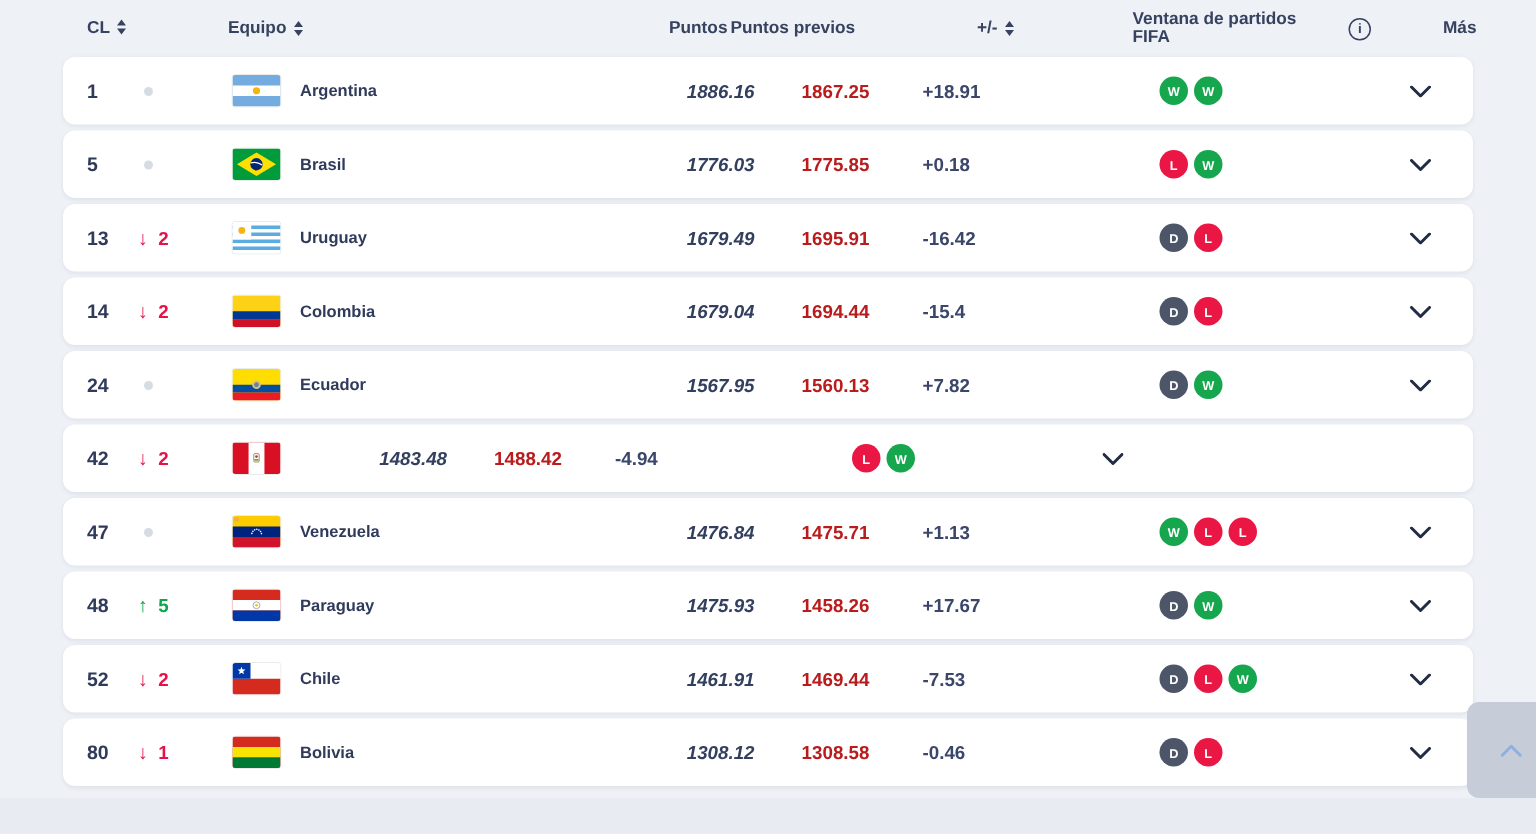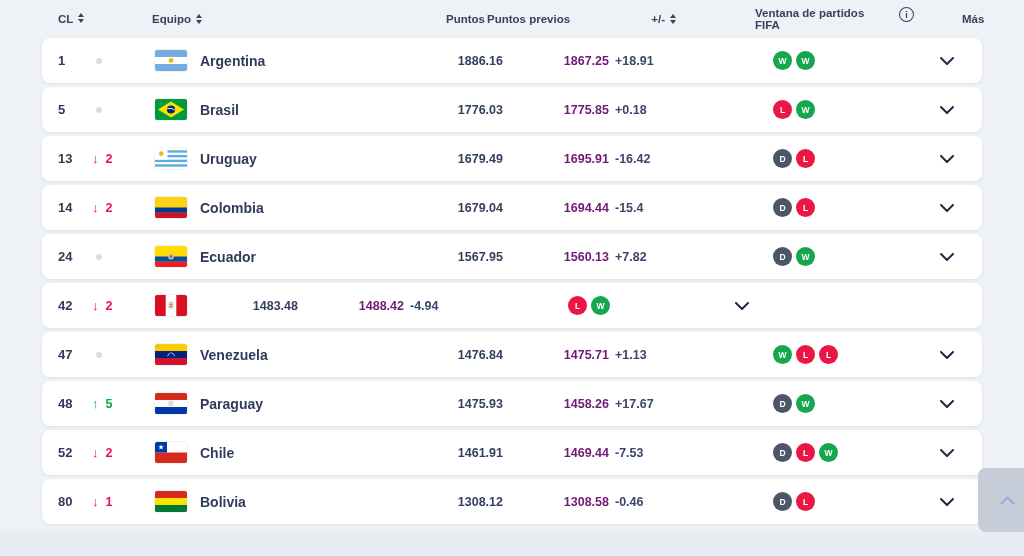--- a/index.html
+++ b/index.html
@@ -16,21 +16,21 @@
 
   
   .thead{ display:flex; align-items:center; height:38px; padding:0 20px 0 16px;
           font-size:11.5px; font-weight:700; color:#36425f; }
   .th-rank{ width:30px; display:flex; align-items:flex-start; }
   .th-move{ width:64px; }
   .th-team{ flex:1; display:flex; align-items:center;text-align:right; }
   .th-points{ width:100px; text-align:right; padding-right:2px; }
   .th-prev{ width:110px; text-align:left; padding-right:6px; }
   .th-diff{ width:85px; display:flex; justify-content:flex-end; align-items:center; padding-right:6px; }
-  .th-window{ width:232px; padding-left:73px; display:flex; align-items:flex-start; }
+  .th-window{ width:232px; padding-left:73px; display:flex; align-items:center; }
   .th-more{ width:30px; text-align:right;padding-left:48px; }
 
   .sort{ display:inline-flex; flex-direction:column; gap:2px; margin-left:5px; }
   .sort b{ display:block; width:0; height:0; border-left:3.5px solid transparent; border-right:3.5px solid transparent; }
   .sort .up{ border-bottom:4px solid #36425f; }
   .sort .dn{ border-top:4px solid #36425f; }
 
   .info-icon{ width:15px; height:15px; margin-left:7px; border:1.4px solid #36425f; border-radius:50%;
     display:inline-flex; align-items:center; justify-content:center;
     font-size:9px; font-weight:700; font-style:normal; color:#36425f; cursor:pointer; }
@@ -39,23 +39,23 @@
   .row{ display:flex; align-items:center; height:45px; margin-bottom:4px; background:#ffffff;
         border-radius:8px; box-shadow:0 1px 3px rgba(35,56,90,0.08); padding:0 20px 0 16px; }
   .c-rank{ width:30px; font-size:13px; font-weight:700; color:#303b5c; }
   .c-move{ width:64px; display:flex; align-items:center; gap:7px; padding-left:4px;
            font-size:12.5px; font-weight:700; }
   .dot{ width:6px; height:6px; border-radius:50%; background:#d7dce4; margin-left:4px; }
   .mv-arrow{ font-size:13px; font-weight:700; }
   .down{ color:#e8124a; } .up-c{ color:#0ea74e; }
   .c-flag{ width:48px; padding-left:3px; }
   .c-flag svg{ display:block; border-radius:2px; box-shadow:0 0 0 0.5px rgba(20,30,60,0.12); }
-  .c-team{ flex:1; font-size:14px; font-weight:700; color:#303b5c; }
-  .c-points{ width:100px; text-align:right; padding-right:2px; font-size:12.5px; font-weight:700; color:#333f5e; }
-  .c-prev{ width:110px; text-align:right; padding-right:6px; font-size:12.5px; font-weight:700; color:#701a75; }
+  .c-team{ flex:1; font-size:11px; font-weight:700; color:#303b5c; }
+  .c-points{ width:100px; text-align:right; padding-right:2px; font-size:12.5px; font-weight:700; color:#333f5e;font-style:italic; }
+  .c-prev{ width:110px; text-align:center; padding-right:6px; font-size:12.5px; font-weight:700; color:#b91c1c; }
   .c-diff{ width:85px; text-align:left; padding-right:6px; font-size:12.5px; font-weight:700; color:#3b466b; }
   .c-window{ width:232px; padding-left:73px; display:flex; align-items:center; gap:4px; }
   .badge{ width:19px; height:19px; border-radius:50%; color:#fff; display:flex; align-items:center;
           justify-content:center; font-size:8.5px; font-weight:700; }
   .badge.win{ background:#16a64d; } .badge.loss{ background:#ea1745; } .badge.draw{ background:#4d5669; }
   .c-more{ width:30px; display:flex; justify-content:center; }
   .expand{ background:none; border:none; cursor:pointer; padding:4px; display:flex; }
 
   
   .back-top{ position:absolute; left:978px; top:468px; width:58px; height:64px; background:#c6cdd9;

